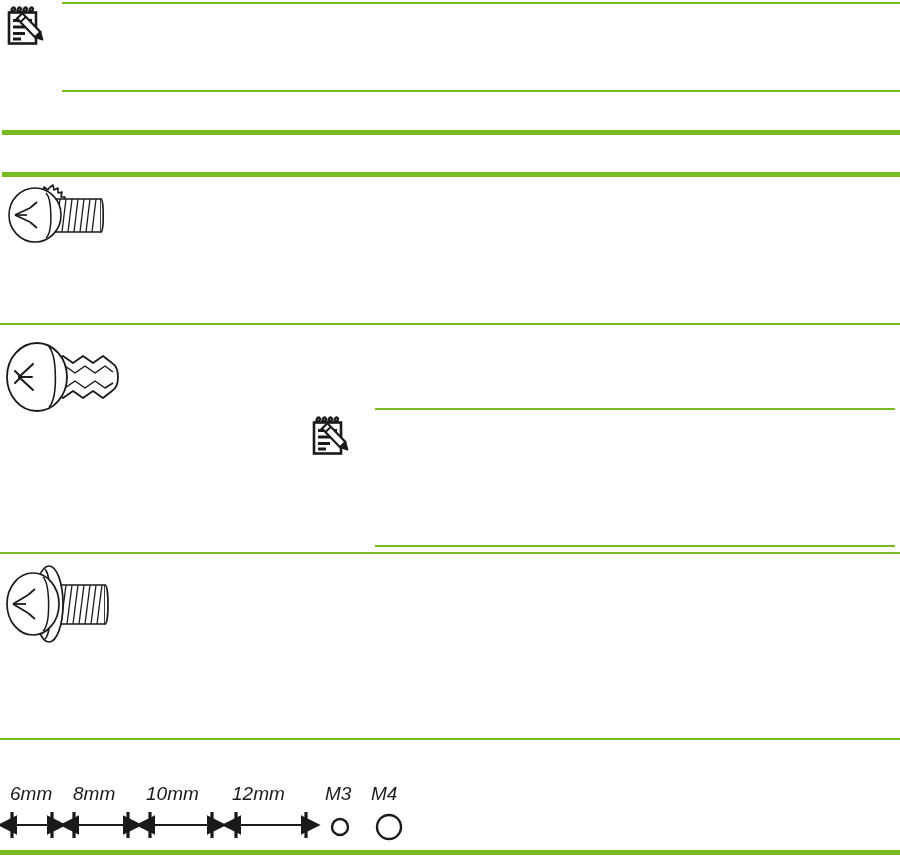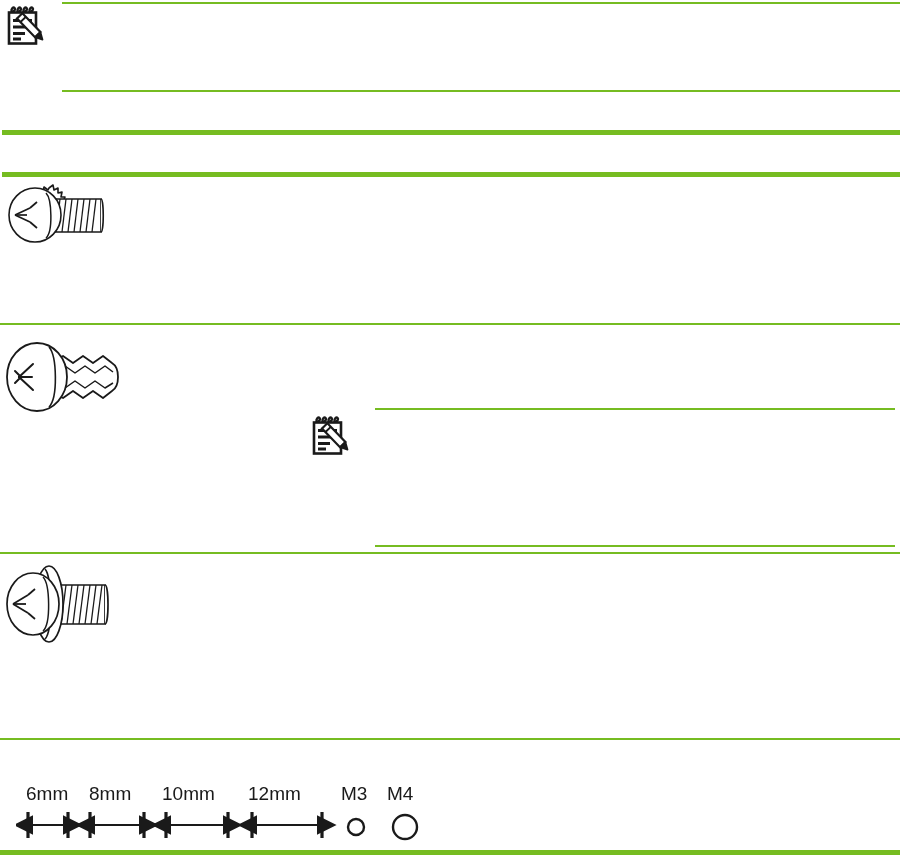--- a/index.html
+++ b/index.html
@@ -41,24 +41,25 @@
 
   
   .screw {
     position: absolute;
   }
   .screw svg { display: block; width: 100%; height: 100%; }
 
   
   .legend {
     position: absolute;
-    left: 16px;
+    left: 0px;
     top: 780px;
     width: 430px;
     height: 66px;
+    font-style: italic;
   }
   .legend svg { display: block; width: 100%; height: 100%; }
 
   .legend-label {
     font-family: "Liberation Sans", sans-serif;
     font-size: 19px;
     fill: #1a1a1a;
   }
 </style>
 </head>

